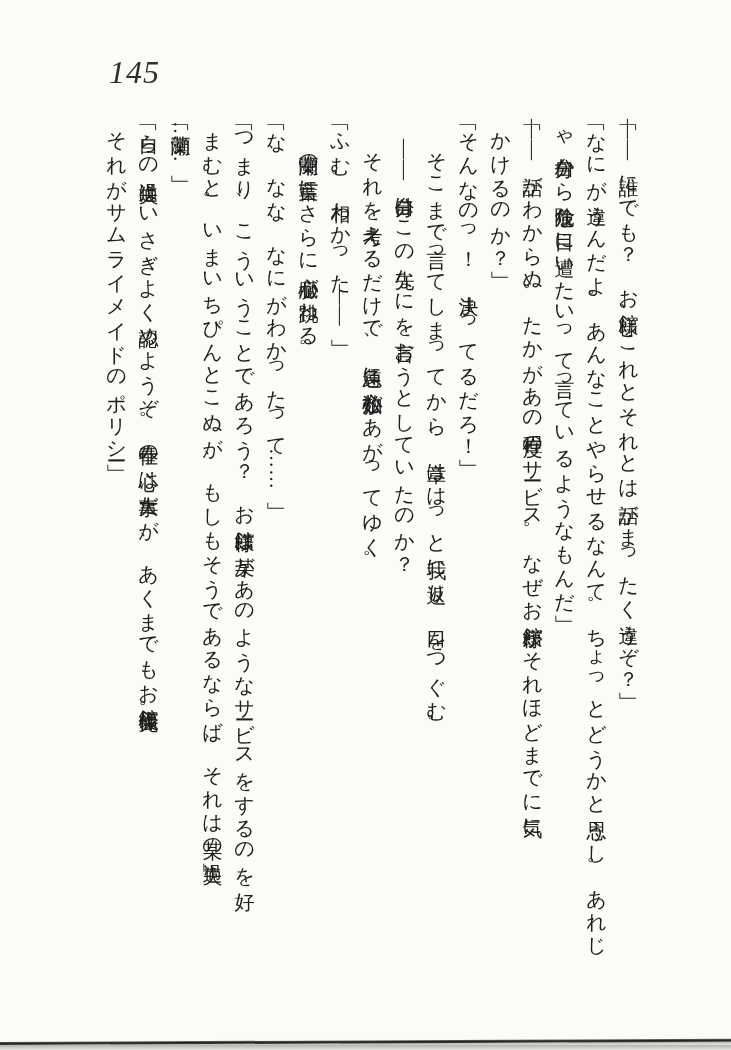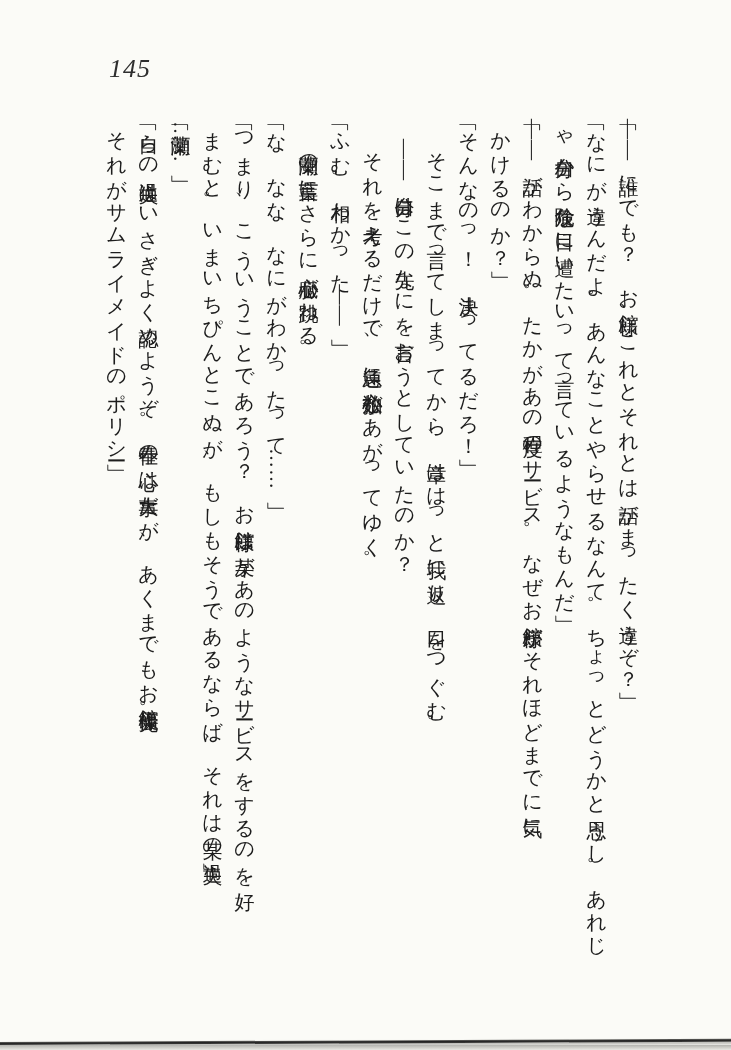--- a/index.html
+++ b/index.html
@@ -9,21 +9,21 @@
     height: 1050px;
     background: var(--paper, #fbfbf7);
     overflow: hidden;
     font-family: "Liberation Serif", "DejaVu Serif", serif;
   }
   .page-number {
     position: absolute;
     left: 109px;
     top: 54px;
     font-style: italic;
-    font-size: 26px;
+    font-size: 32px;
     letter-spacing: 1px;
     color: var(--page_number, #2f2f2f);
   }
   .text-block {
     position: absolute;
     top: 118px;
     right: 86px;
     height: 822px;
     writing-mode: vertical-rl;
     text-orientation: mixed;

